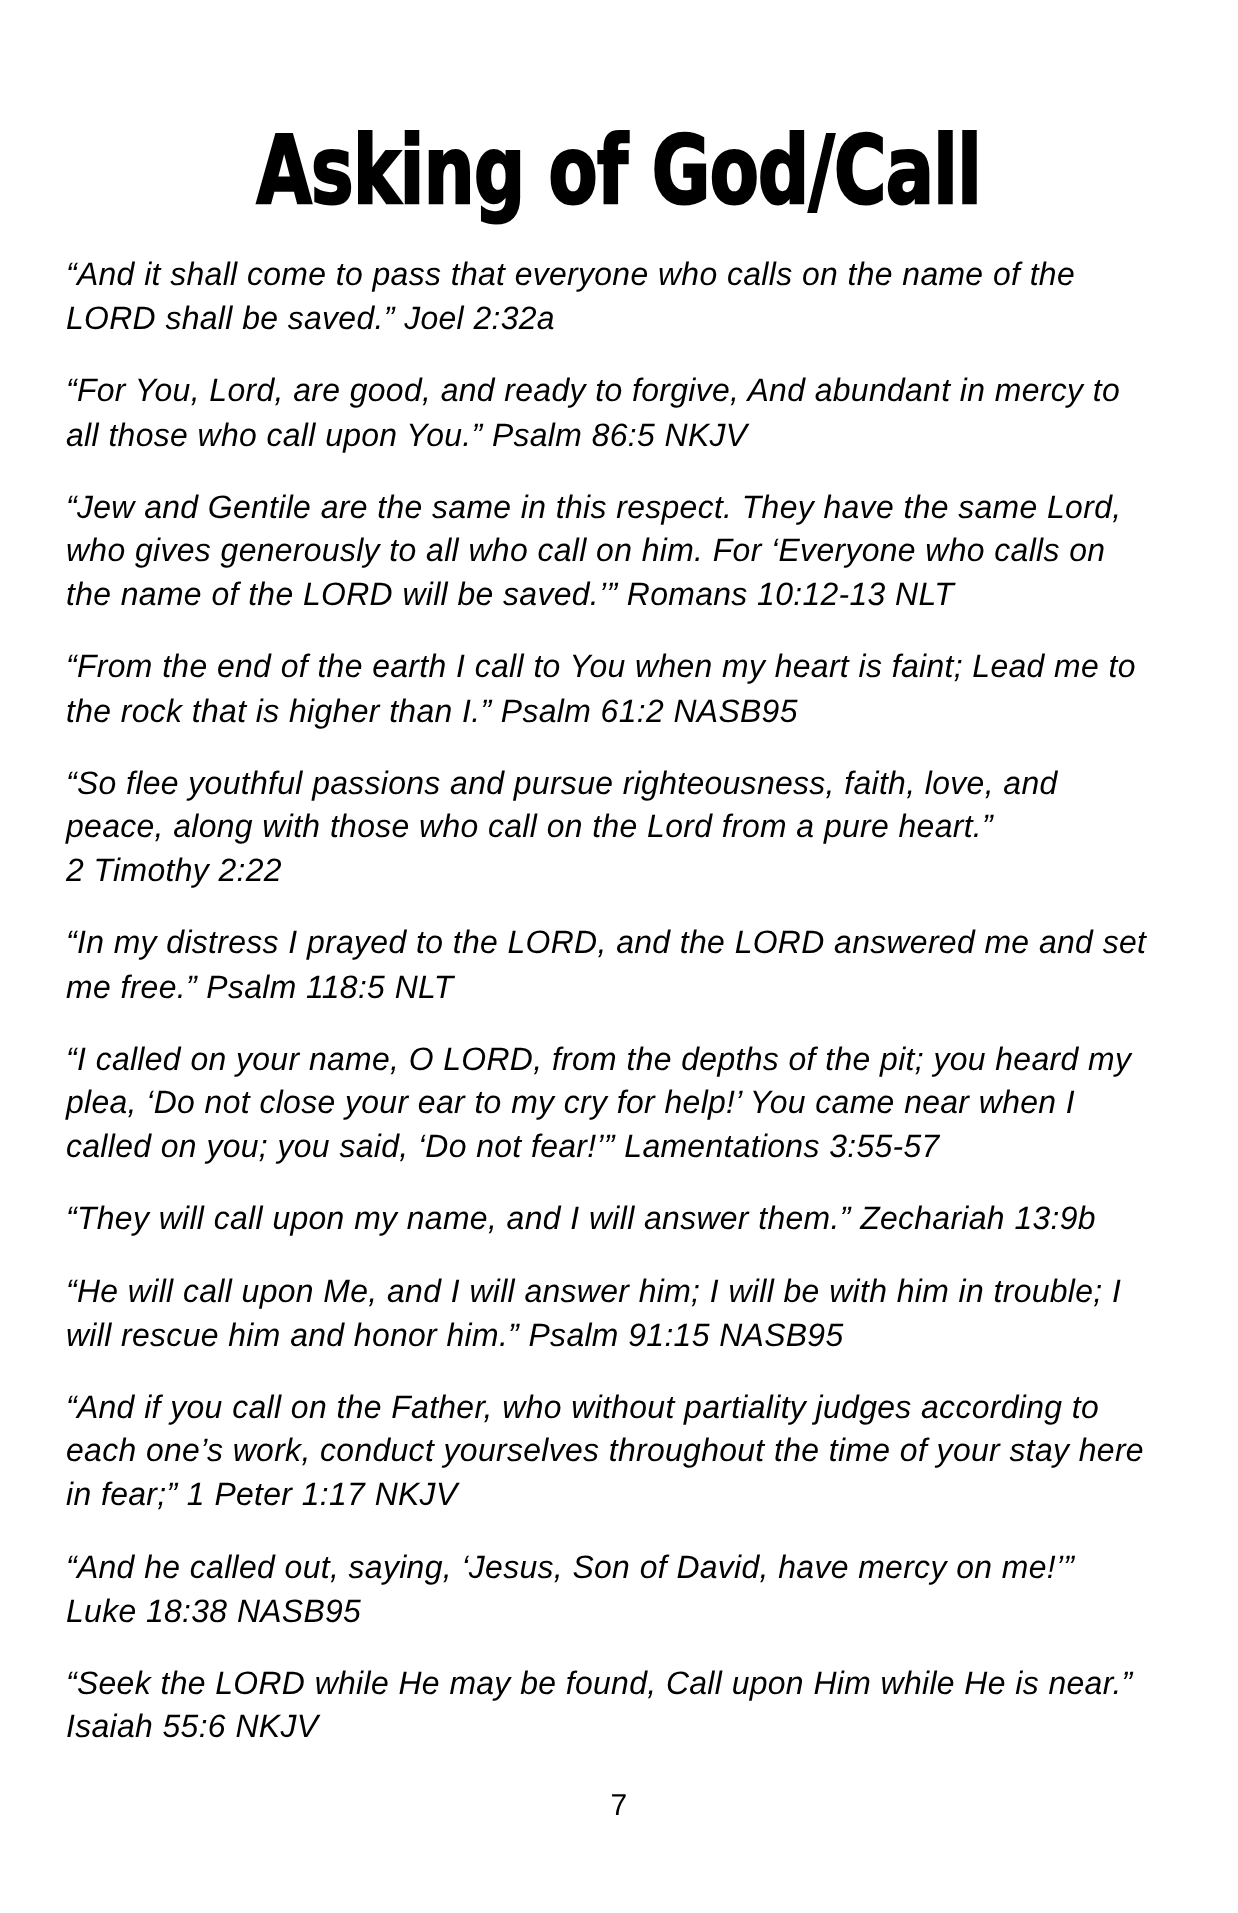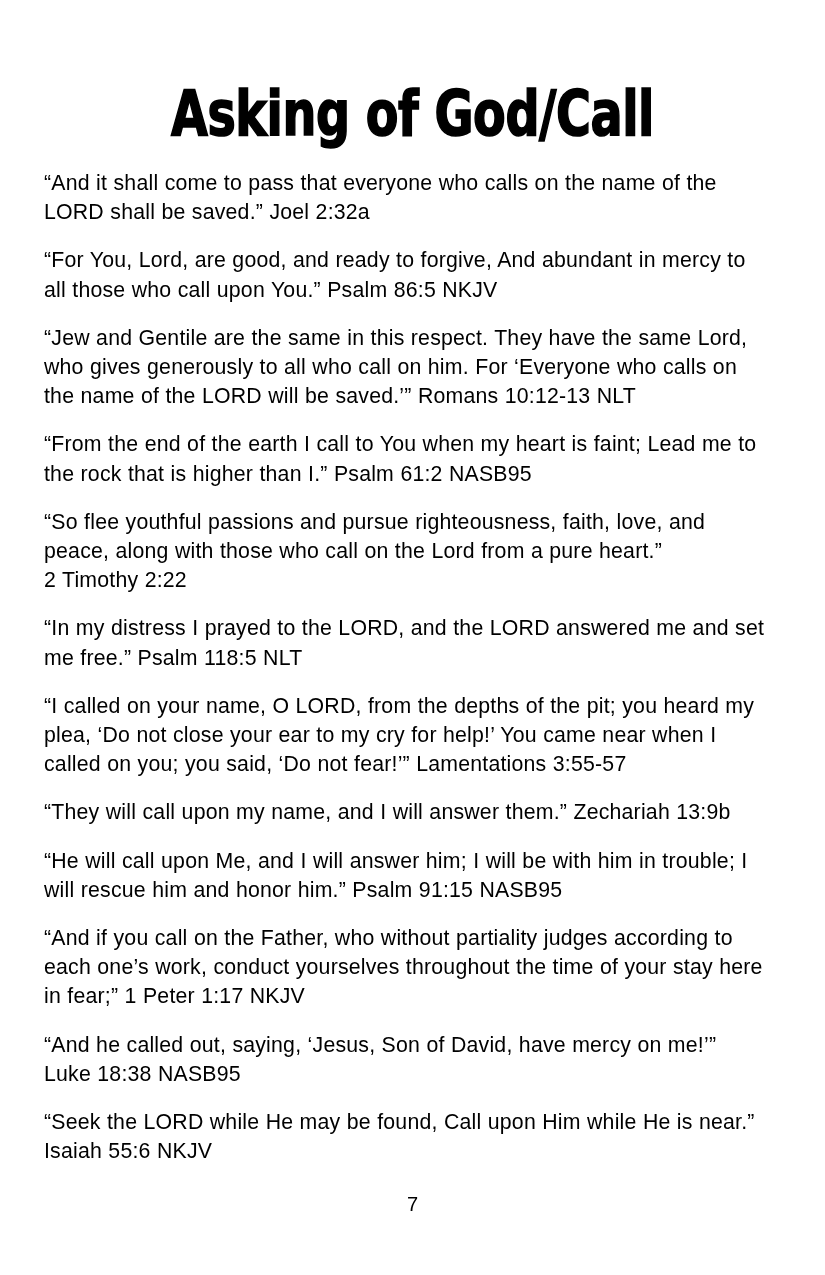--- a/index.html
+++ b/index.html
@@ -43,20 +43,21 @@
     white-space: nowrap;
     -webkit-text-stroke: 1.6px #000;
   }
 
   
   .body-col {
     position: absolute;
     left: 44px;
     top: 168px;
     width: 737px;
+    font-style: italic;
   }
 
   .verse {
     font-size: 21.6px;
     line-height: 29.2px;
     margin: 0 0 19px 0;
     text-align: left;
     letter-spacing: 0.01em;
     word-spacing: 0.01em;
     transform: scaleX(0.985);

